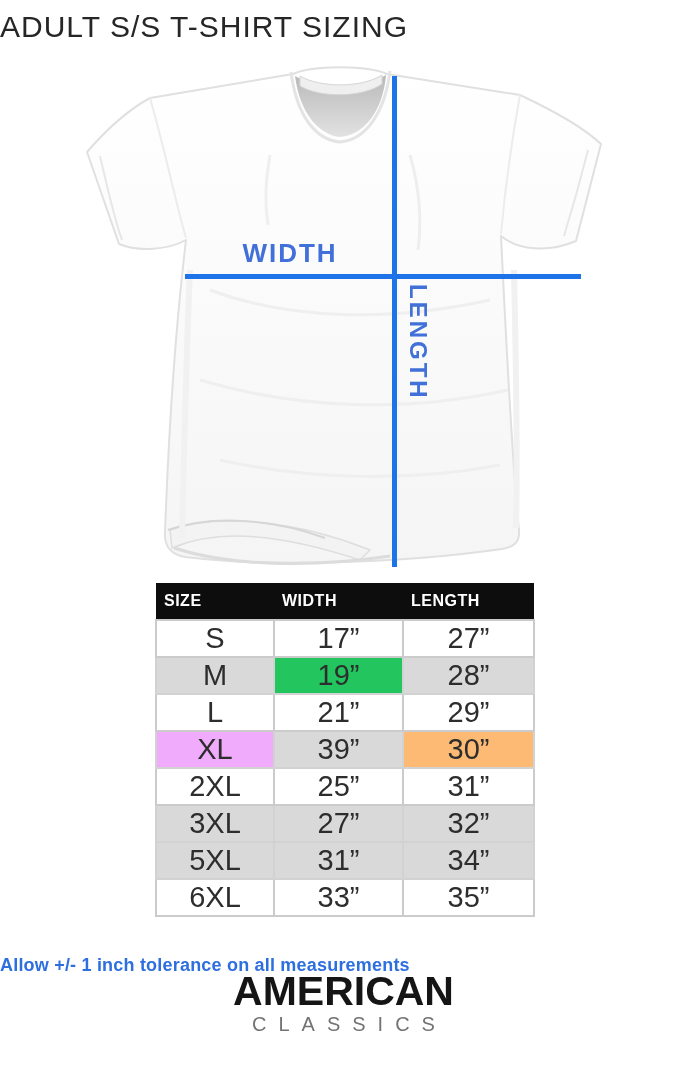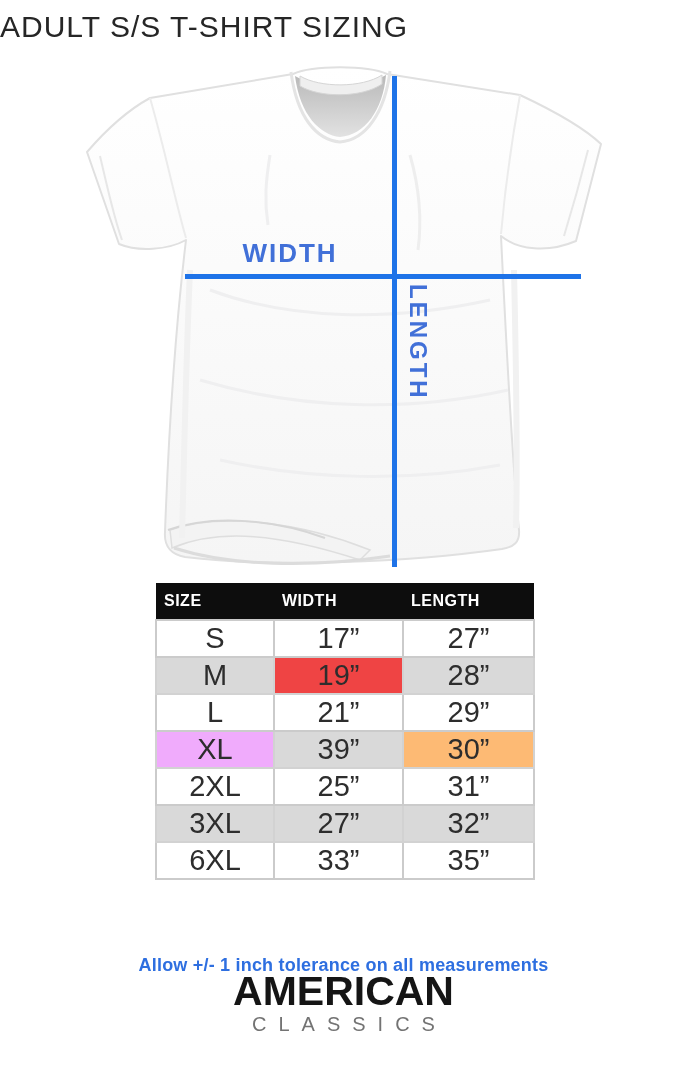--- a/index.html
+++ b/index.html
@@ -33,21 +33,21 @@
     color:#ffffff;font-size:16px;font-weight:bold;letter-spacing:0.5px;
     text-align:left;padding:4px 0 4px 8px;height:28px;
   }
   table.size-table td{
     border:2px solid #cbcbcb;text-align:center;height:32px;
     font-size:29px;font-weight:300;color:#2d2d2d;background:#ffffff;
     font-family:"Liberation Sans", sans-serif;
   }
   table.size-table tr.alt td{border-color:#d2d2d2;}
   .note{
-    position:absolute;left:0;top:955px;width:687px;text-align:center;
+    position:absolute;left:0;top:955px;width:687px;text-align:left;
     font-size:18px;font-weight:bold;letter-spacing:0.2px;
   }
   .brand{position:absolute;left:0;top:971px;width:687px;text-align:center;}
   .brand1{font-size:41px;font-weight:800;letter-spacing:0px;color:#151515;line-height:1.0;}
   .brand2{font-size:20px;font-weight:400;letter-spacing:12px;text-indent:12px;color:#737373;margin-top:1px;}
 </style>
 </head>
 <body>
 
 <div class="page">
@@ -126,21 +126,21 @@
       </tr>
     </thead>
     <tbody>
         <tr>
       <td>S</td>
       <td>17”</td>
       <td>27”</td>
     </tr>
         <tr class="alt">
       <td style="background: rgb(217, 217, 217);">M</td>
-      <td style="background: #ef4444;">19”</td>
+      <td style="background: #22c55e;">19”</td>
       <td style="background: rgb(217, 217, 217);">28”</td>
     </tr>
         <tr>
       <td>L</td>
       <td>21”</td>
       <td>29”</td>
     </tr>
         <tr class="alt">
       <td style="background: #f0abfc;">XL</td>
       <td style="background: rgb(217, 217, 217);">39”</td>
@@ -149,20 +149,25 @@
         <tr>
       <td>2XL</td>
       <td>25”</td>
       <td>31”</td>
     </tr>
         <tr class="alt">
       <td style="background: rgb(217, 217, 217);">3XL</td>
       <td style="background: rgb(217, 217, 217);">27”</td>
       <td style="background: rgb(217, 217, 217);">32”</td>
     </tr>
+        <tr class="alt">
+      <td style="background: rgb(217, 217, 217);">5XL</td>
+      <td style="background: rgb(217, 217, 217);">31”</td>
+      <td style="background: rgb(217, 217, 217);">34”</td>
+    </tr>
         <tr>
       <td>6XL</td>
       <td>33”</td>
       <td>35”</td>
     </tr>
       </tbody>
   </table>
 
   <div class="note" style="color: rgb(46, 111, 224);">Allow +/- 1 inch tolerance on all measurements</div>
 

